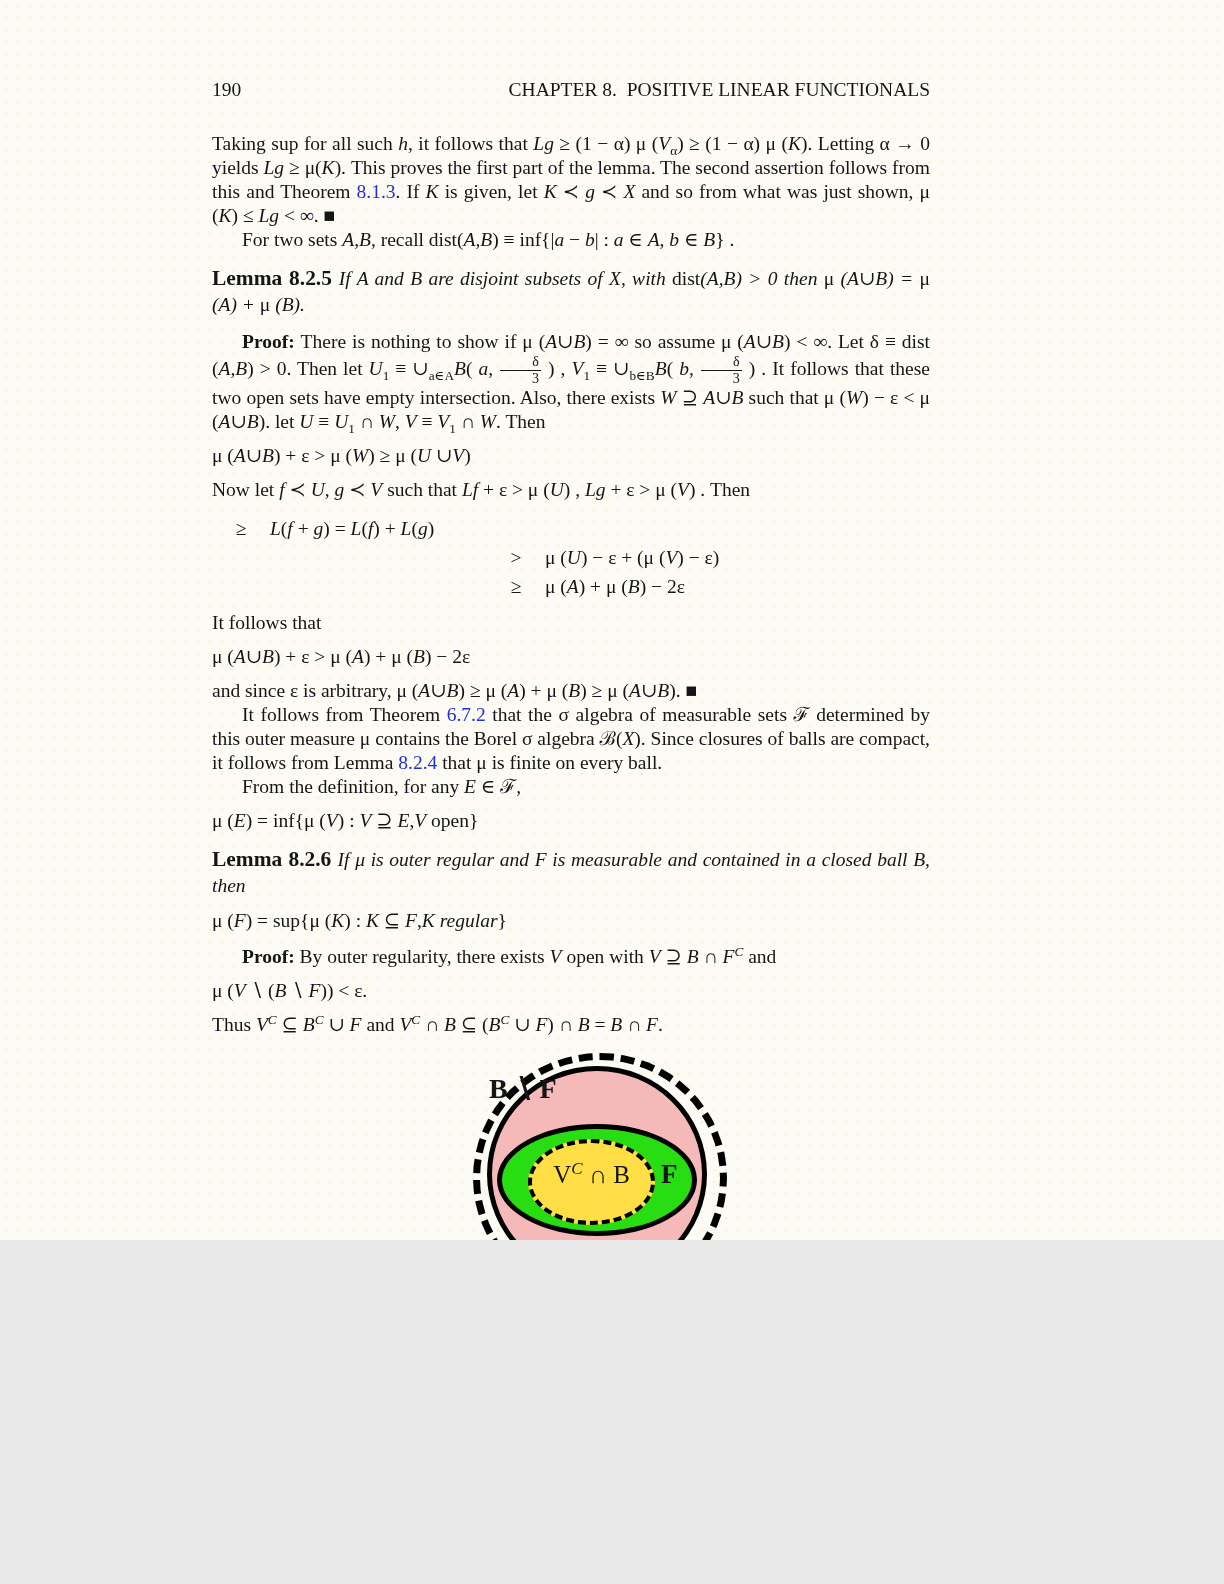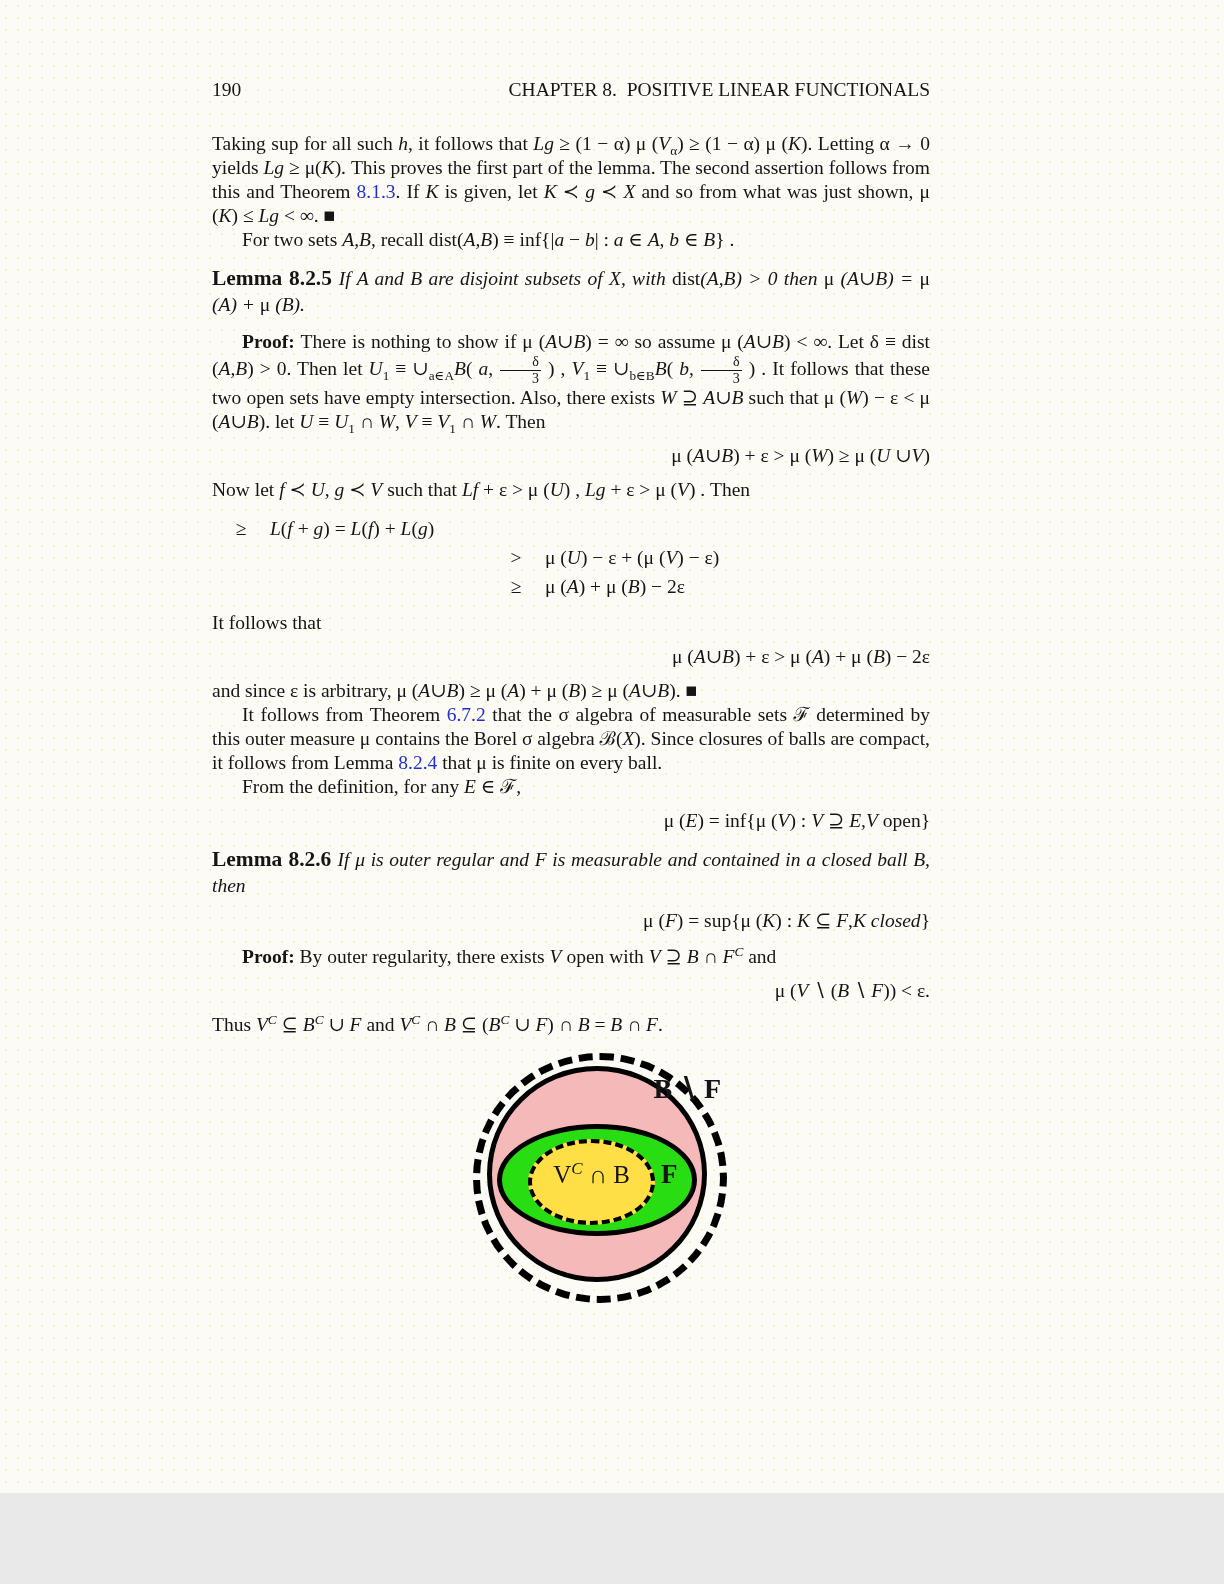--- a/index.html
+++ b/index.html
@@ -1,33 +1,33 @@
 <!DOCTYPE html>
 <html><head>
 <meta charset="utf-8">
 <style>
   html,body { margin:0; padding:0; background:#e9e9e9; }
   .page {
-    position:relative; width:1224px; height:1493px; margin:0 auto;
+    position:relative; width:1224px; height:1240px; margin:0 auto;
     background-color:#fcfbf6;
     background-image: radial-gradient(circle, rgba(238,236,160,0.55) 1.1px, rgba(0,0,0,0) 1.3px);
     background-size:12px 12px;
     font-family:"Liberation Serif","DejaVu Serif",serif;
     color:#151515; overflow:hidden;
   }
   .content { position:absolute; left:212px; top:78px; width:718px; font-size:19.5px; line-height:24px; }
   .pagehead { display:flex; justify-content:space-between; margin-bottom:30px; }
   .pagehead span { white-space:pre; }
   p { margin:0; text-align:justify; }
   .indent { text-indent:30px; }
   .noindent { text-indent:0; }
   .lemma { margin-top:13px; margin-bottom:9px; line-height:26px; }
   .lemma .b { font-size:1.1em; }
   .proofp { margin-top:12px; }
-  .eq { text-align:right; margin:10px 0; text-indent:0; }
+  .eq { text-align:left; margin:10px 0; text-indent:0; }
   .align { margin:12px 0 10px 0; }
   .arow { display:flex; line-height:29px; }
   .arow .lhs { width:275px; text-align:right; }
   .arow .rel { width:58px; text-align:center; }
   .arow .rhs { flex:1; text-align:left; }
   
   .i { font-style:italic; }
   .b { font-weight:bold; }
   .a { color:#2230cc; }
   .supi { vertical-align:super; font-size:0.68em; line-height:0; font-style:italic; }
@@ -39,21 +39,21 @@
   
   .venn { position:relative; width:254px; height:250px; margin:16px 0 0 261px; }
   .venn-dotted { position:absolute; left:0; top:0; width:240px; height:236px;
                  border:7px dashed #000; border-radius:50%; }
   .venn-pink { position:absolute; left:14px; top:13px; width:210px; height:206px;
                border:5px solid #000; border-radius:50%; }
   .venn-green { position:absolute; left:24px; top:71px; width:190px; height:102px;
                 border:5px solid #000; border-radius:50%; }
   .venn-yellow { position:absolute; left:55px; top:86px; width:119px; height:78px;
                  border:4px dashed #000; border-radius:50%; }
-  .lbl-bf { position:absolute; left:8px; width:240px; top:24px; text-align:right;
+  .lbl-bf { position:absolute; left:16px; width:240px; top:24px; text-align:left;
             font-weight:bold; font-size:28px; }
   .lbl-f { position:absolute; left:188px; top:109px; font-weight:bold; font-size:27px; }
   .lbl-vcb { position:absolute; left:55px; top:110px; width:127px; text-align:center;
              font-weight:normal; font-size:25px; }
 </style>
 </head>
 <body>
 
 <div class="page">
   <div class="content">
@@ -102,21 +102,21 @@
     <div class="eq">μ (<span class="i">A∪B</span>) + ε &gt; μ (<span class="i">A</span>) + μ (<span class="i">B</span>) − 2ε</div>
 
     <p class="noindent">and since ε is arbitrary, μ (<span class="i">A∪B</span>) ≥ μ (<span class="i">A</span>) + μ (<span class="i">B</span>) ≥ μ (<span class="i">A∪B</span>). ■</p>
     <p class="indent">It follows from Theorem <span class="a">6.7.2</span> that the σ algebra of measurable sets ℱ determined by this outer measure μ contains the Borel σ algebra ℬ(<span class="i">X</span>).  Since closures of balls are compact, it follows from Lemma <span class="a">8.2.4</span> that μ is finite on every ball.</p>
     <p class="indent">From the definition, for any <span class="i">E</span> ∈ ℱ,</p>
 
     <div class="eq">μ (<span class="i">E</span>) = inf{μ (<span class="i">V</span>) : <span class="i">V</span> ⊇ <span class="i">E</span>,<span class="i">V</span> open}</div>
 
     <p class="lemma noindent"><span class="b">Lemma 8.2.6  </span><span class="i">If μ is outer regular and F is measurable and contained in a closed ball B, then</span></p>
 
-    <div class="eq">μ (<span class="i">F</span>) = sup{μ (<span class="i">K</span>) : <span class="i">K</span> ⊆ <span class="i">F</span>,<span class="i">K closed</span>}</div>
+    <div class="eq">μ (<span class="i">F</span>) = sup{μ (<span class="i">K</span>) : <span class="i">K</span> ⊆ <span class="i">F</span>,<span class="i">K regular</span>}</div>
 
     <p class="indent proofp"><span class="b">Proof:  </span>By outer regularity, there exists <span class="i">V</span> open with <span class="i">V</span> ⊇ <span class="i">B</span> ∩ <span class="i">F</span><span class="supi">C</span> and</p>
 
     <div class="eq">μ (<span class="i">V</span> ∖ (<span class="i">B</span> ∖ <span class="i">F</span>)) &lt; ε.</div>
 
     <p class="noindent">Thus <span class="i">V</span><span class="supi">C</span> ⊆ <span class="i">B</span><span class="supi">C</span> ∪ <span class="i">F</span> and <span class="i">V</span><span class="supi">C</span> ∩ <span class="i">B</span> ⊆ (<span class="i">B</span><span class="supi">C</span> ∪ <span class="i">F</span>) ∩ <span class="i">B</span> = <span class="i">B</span> ∩ <span class="i">F</span>.</p>
 
     <div class="venn">
       <div class="venn-dotted"></div>
       <div class="venn-pink" style="background: rgb(245, 185, 186);"></div>

